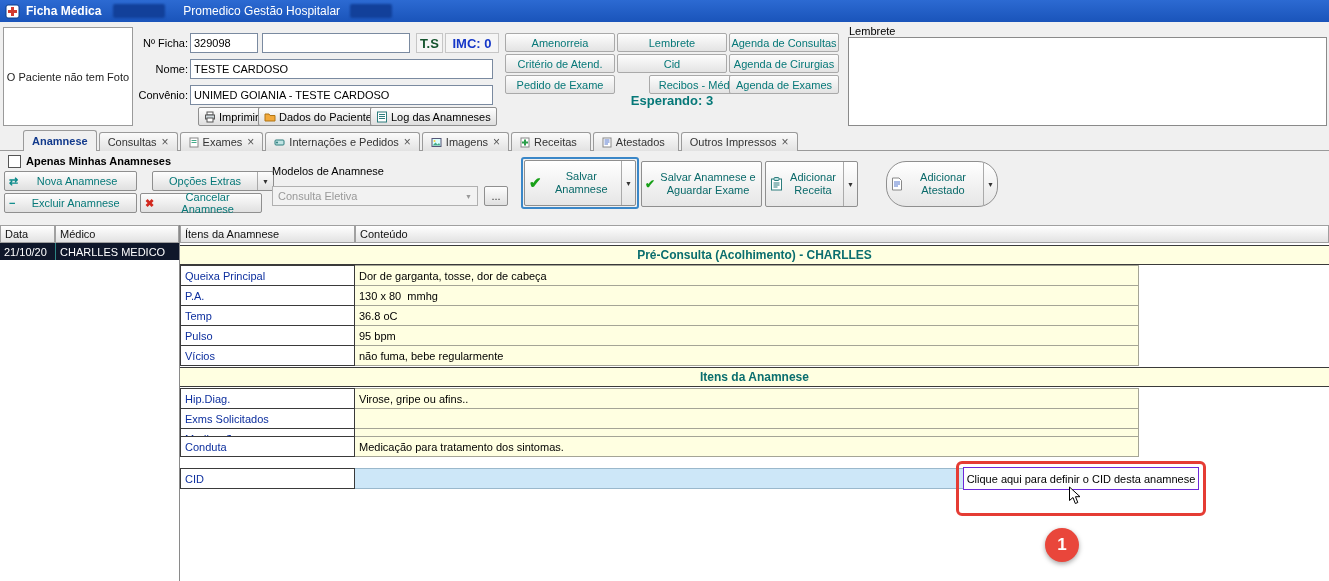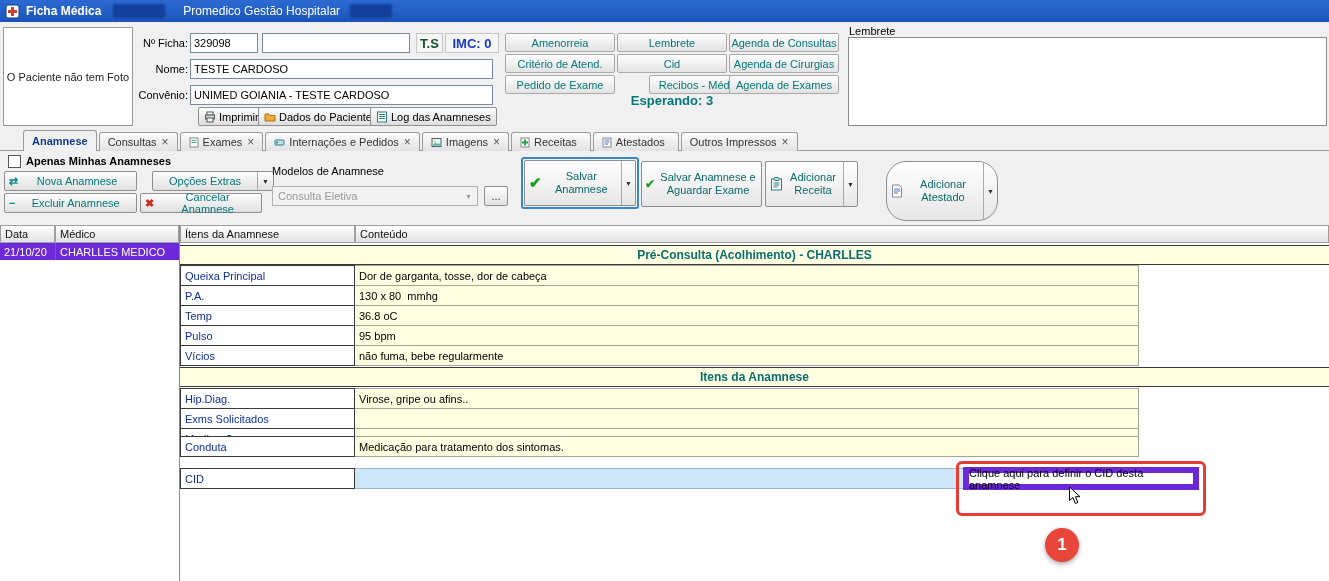--- a/index.html
+++ b/index.html
@@ -37,29 +37,29 @@
   .modelo-select .caret{margin-left:auto;font-size:7px;color:#999;}
   .bigwrap{position:absolute;left:521px;top:157px;width:118px;height:52px;border:2px solid #3a87c8;border-radius:3px;padding:1px;display:flex;background:#f0f0f0;}
   .bigbtn{display:flex;align-items:center;background:linear-gradient(#ffffff,#e6e6e6);border:1px solid #8f8f8f;border-radius:2px;color:#0a6a6a;cursor:default;}
   .bigbtn .txt{flex:1;text-align:center;line-height:1.2;padding:0 2px;}
   .bigbtn .arrow{width:14px;align-self:stretch;border-left:1px solid #aaa;display:flex;align-items:center;justify-content:center;font-size:7px;color:#333;}
   .check{color:#18a018;font-size:15px;font-weight:bold;}
   
   .mainbg{position:absolute;left:0;top:225px;width:1329px;height:356px;background:#fff;}
   .vdivider{position:absolute;left:179px;top:225px;width:1px;height:356px;background:#8a8a8a;}
   .lvhdr{position:absolute;height:18px;background:linear-gradient(#ffffff,#e2e2e2);border:1px solid #a0a0a0;display:flex;align-items:center;padding-left:4px;color:#111;}
-  .selrow{position:absolute;height:17px;background:#6d28d9;color:#fff;display:flex;align-items:center;padding-left:4px;overflow:hidden;white-space:nowrap;}
+  .selrow{position:absolute;height:17px;background:#0f172a;color:#fff;display:flex;align-items:center;padding-left:4px;overflow:hidden;white-space:nowrap;}
   .arow{position:absolute;left:180px;width:959px;height:21px;display:flex;}
   .itemcell{width:175px;border:1px solid #3a3a3a;background:#fff;color:#0d2f9e;display:flex;align-items:center;padding:0 4px;}
   .contentcell{flex:1;border:1px solid #a5a596;border-left:none;background:#ffffe1;display:flex;align-items:center;padding:0 4px;white-space:pre;}
   .contentcell.cid{background:#cde7f8;border-color:#9ab8cc;}
   .asection{position:absolute;left:180px;width:1149px;height:20px;background:#ffffe1;border-top:1px solid #3a3a3a;border-bottom:1px solid #3a3a3a;display:flex;align-items:center;justify-content:center;color:#0a6e6e;font-weight:bold;font-size:12px;}
   
   .callout{position:absolute;left:956px;top:461px;width:250px;height:55px;border:3px solid #e53c34;border-radius:6px;z-index:5;}
-  .tooltip{position:absolute;left:4px;top:3px;width:236px;height:23px;background:#fefefe;border:6px solid #6d28d9;display:flex;align-items:center;justify-content:center;color:#000;}
+  .tooltip{position:absolute;left:4px;top:3px;width:236px;height:23px;background:#fefefe;border:1px solid #6d28d9;display:flex;align-items:center;justify-content:center;color:#000;}
   .badge{position:absolute;left:1045px;top:528px;width:34px;height:34px;border-radius:50%;background:#e9463b;color:#fff;display:flex;align-items:center;justify-content:center;font-size:17px;font-weight:bold;box-shadow:0 2px 5px rgba(0,0,0,.35);z-index:6;}
   .cursor{position:absolute;left:1068px;top:486px;z-index:7;}
   .ico{display:inline-flex;align-items:center;justify-content:center;}
 </style>
 </head>
 <body>
 
 <div class="titlebar">
   <span class="ico" style="margin-left:5px">
     <svg width="15" height="15" viewBox="0 0 15 15">
@@ -251,21 +251,21 @@
         <rect x="1.5" y="2" width="10" height="11" fill="#fff" stroke="#2d7d7d"></rect>
         <rect x="4" y="0.5" width="5" height="3" rx="1" fill="#bfe3e3" stroke="#2d7d7d"></rect>
         <line x1="3.5" y1="6" x2="9.5" y2="6" stroke="#2d7d7d"></line>
         <line x1="3.5" y1="8" x2="9.5" y2="8" stroke="#2d7d7d"></line>
         <line x1="3.5" y1="10" x2="7.5" y2="10" stroke="#2d7d7d"></line>
       </svg>
     </span>
   <span class="txt">Adicionar Receita</span>
   <span class="arrow">▼</span>
 </div>
-<div class="bigbtn abs" style="left:886px;top:161px;width:112px;height:60px;border-radius:20px;">
+<div class="bigbtn abs" style="left:886px;top:161px;width:112px;height:46px;border-radius:20px;">
   <span class="ico" style="margin-left:4px;">
       <svg width="12" height="14" viewBox="0 0 12 14">
         <path d="M1.5 1 L8 1 L10.5 3.5 L10.5 13 L1.5 13 Z" fill="#fff" stroke="#888"></path>
         <line x1="3" y1="5" x2="9" y2="5" stroke="#57c"></line>
         <line x1="3" y1="7" x2="9" y2="7" stroke="#57c"></line>
         <line x1="3" y1="9" x2="7" y2="9" stroke="#57c"></line>
       </svg>
     </span>
   <span class="txt">Adicionar Atestado</span>
   <span class="arrow">▼</span>

